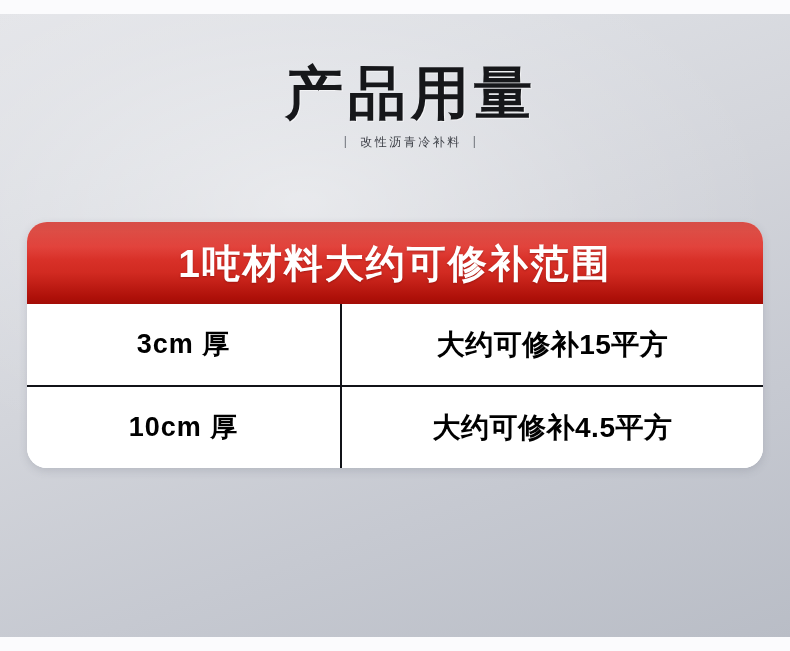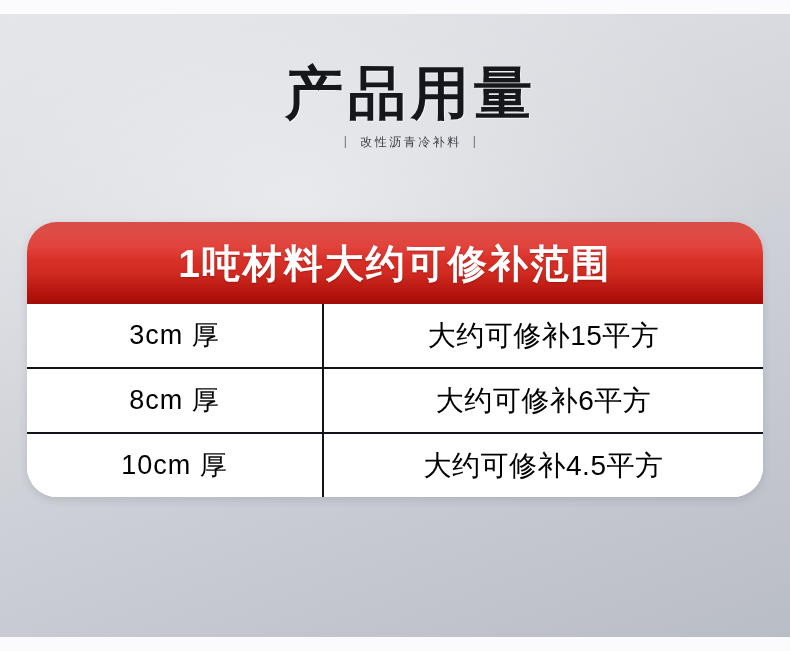--- a/index.html
+++ b/index.html
@@ -83,21 +83,21 @@
     padding: 0 11px;
     transform: translateY(-1px);
   }
 
   
   .card {
     position: absolute;
     left: 27px;
     top: 222px;
     width: 736px;
-    border-radius: 30px;
+    border-radius: 20px;
     background: #ffffff;
     box-shadow: 0 3px 9px rgba(90,95,110,0.20);
     overflow: hidden;
     z-index: 3;
   }
 
   .card-banner {
     position: relative;
     height: 82px;
     background:
@@ -133,26 +133,26 @@
 
   
   .usage-table {
     width: 100%;
     border-collapse: collapse;
     table-layout: fixed;
     background: #ffffff;
   }
   .usage-table td {
     height: 63px;
-    padding: 0;
+    padding: 9px;
     text-align: center;
     vertical-align: middle;
     border-bottom: 2px solid #111318;
     color: #000000;
-    font-weight: 400;
+    font-weight: 700;
     line-height: 1;
   }
   .usage-table tr:last-child td {
     border-bottom: none;
     margin-left: 36px;
   }
   .col-thickness {
     width: 295px;
     font-size: 27px;
     letter-spacing: 1px;
@@ -186,24 +186,20 @@
       <span class="banner-text">1吨材料大约可修补范围</span>
     </div>
 
     <table class="usage-table">
       <tbody>
         <tr>
           <td class="col-thickness">3cm  厚</td>
           <td class="col-area">大约可修补15平方</td>
         </tr>
         <tr>
-          <td class="col-thickness">8cm  厚</td>
-          <td class="col-area">大约可修补6平方</td>
-        </tr>
-        <tr>
           <td class="col-thickness">10cm  厚</td>
           <td class="col-area">大约可修补4.5平方</td>
         </tr>
       </tbody>
     </table>
 
   </div>
 
 </div>
 

